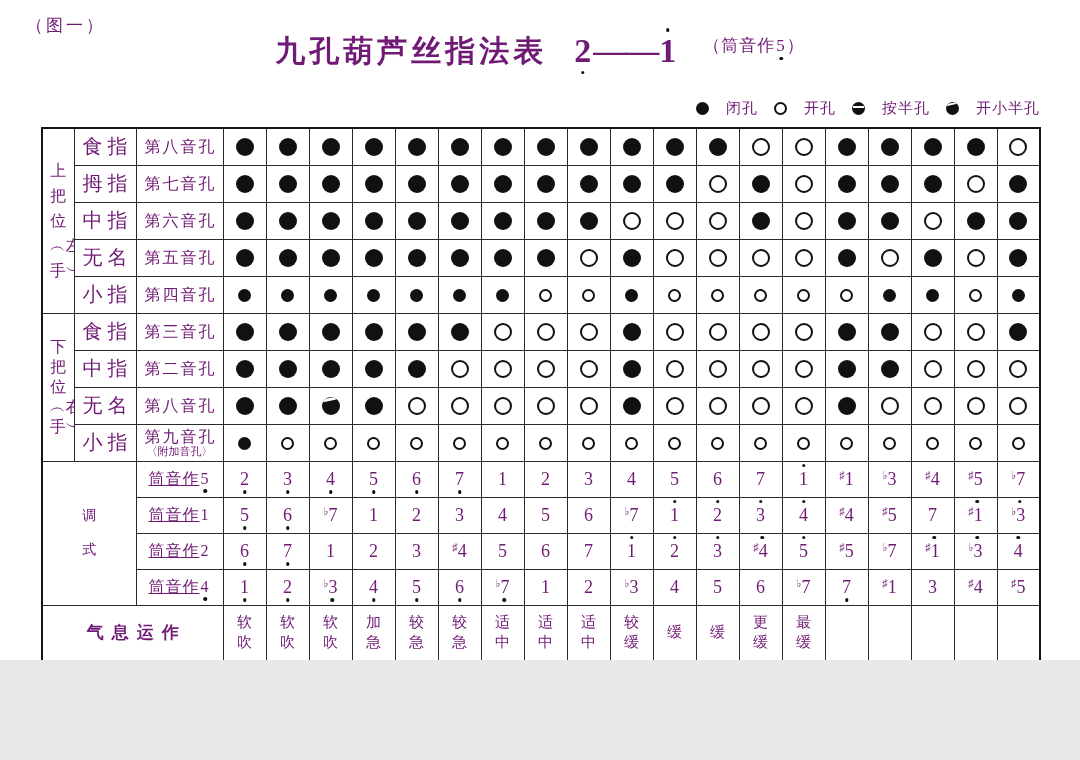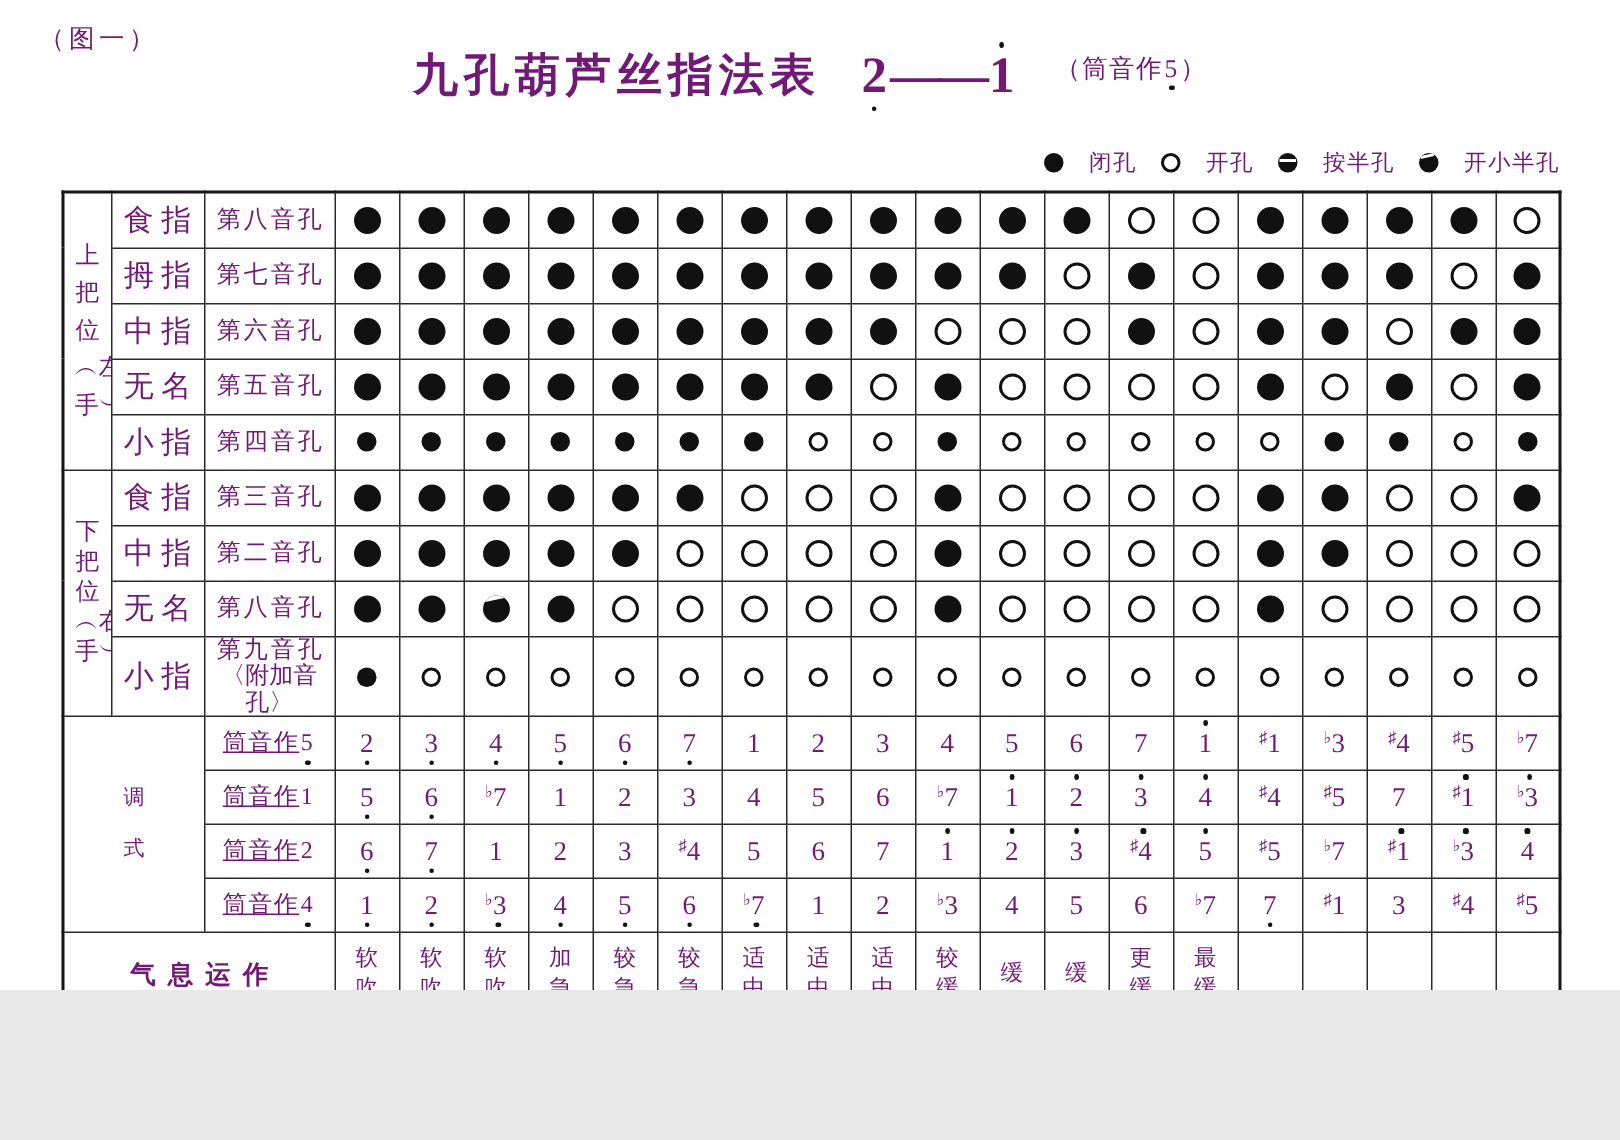--- a/index.html
+++ b/index.html
@@ -38,21 +38,21 @@
   tr.mode-tr{height:36px;}
   tr.breath-tr{height:56px;}
 
   td.group-cell{font-size:16px;}
   .vtext{width:17px;margin:0 auto;word-break:break-all;text-align:center;}
   .vt-g0{line-height:25px;}
   .vt-g1{line-height:20px;}
 
   td.finger-cell{font-size:20px;letter-spacing:5px;text-indent:5px;}
   td.hole-cell{font-size:16px;letter-spacing:2px;text-indent:2px;line-height:1.1;}
-  .hole-sub{font-size:16px;letter-spacing:0;text-indent:0;line-height:1.1;}
+  .hole-sub{font-size:11px;letter-spacing:0;text-indent:0;line-height:1.1;}
 
   td.mode-section{font-size:14px;}
   .mode-section .vtext{line-height:34px;width:20px;}
   td.mode-label{font-size:16px;letter-spacing:1px;text-decoration:underline;}
   td.note-cell{font-size:18px;}
 
   .note{display:inline-block;position:relative;line-height:1;padding:0 1px;}
   .note .acc{font-size:11px;position:relative;top:-6px;margin-right:0px;}
   .note .odot{position:absolute;left:50%;width:3.5px;height:3.5px;border-radius:50%;background:#111;}
   .note .odot.dn{bottom:-6px;transform:translateX(-50%);}

